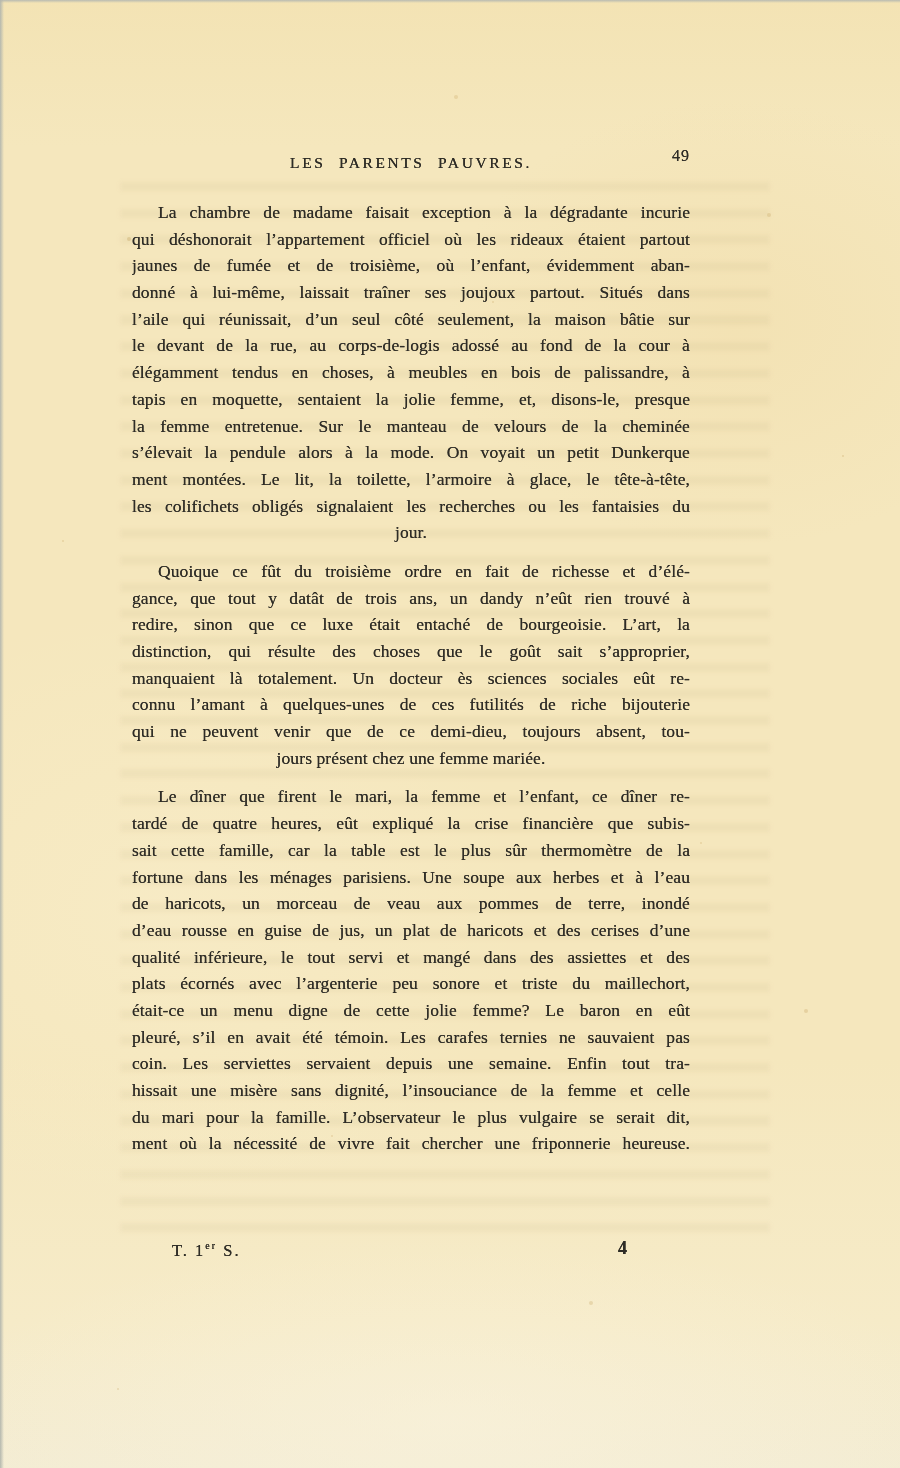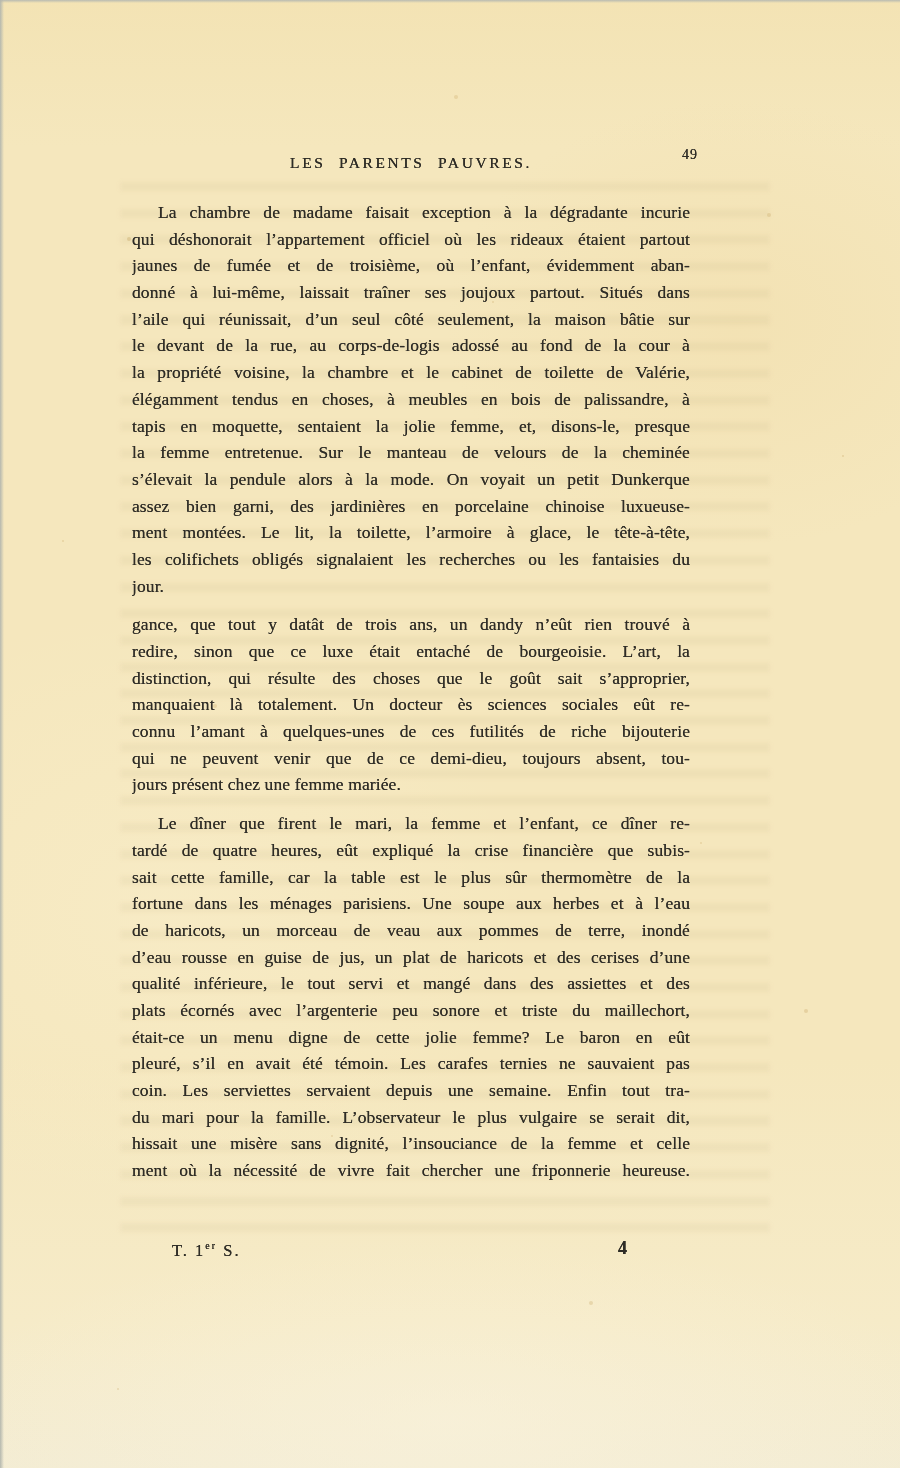--- a/index.html
+++ b/index.html
@@ -53,37 +53,37 @@
   }
   .textblock { position: absolute; left: 120px; top: 150px; width: 582px; }
   .headerrow { position: relative; height: 37px; }
   .running-title {
     position: absolute; left: 0; right: 0; top: 4px;
     text-align: center;
     font-size: 15.5px; letter-spacing: 2.6px; word-spacing: 7px;
     text-shadow: 0 0 0.6px #2e2c26;
   }
   .page-number {
-    position: absolute; right: 4px; top: -3px;
-    font-size: 14px; letter-spacing: 1px;
+    position: absolute; right: 12px; top: -3px;
+    font-size: 16px; letter-spacing: 1px;
     text-shadow: 0 0 0.6px #2e2c26;
   }
   .body-text { position: relative; }
   .para { margin: 12px; padding: 0; }
   .line {
     display: block;
     font-size: 17.5px;
     line-height: 26.7px; height: 26.7px;
     overflow: hidden;
     text-align: justify;
     letter-spacing: 0.1px;
     text-shadow: 0 0 0.5px rgba(46,44,38,0.85);
   }
   .line::after { content: ""; display: inline-block; width: 100%; height: 0; }
-  .line.noj { text-align: left; }
+  .line.noj { text-align: center; }
   .line.noj::after { content: none; }
   .line.first { text-indent: 26px; }
   .footerrow {
     position: absolute; left: 120px; top: 1238px; width: 582px; height: 30px;
     font-size: 16.5px;
     text-shadow: 0 0 0.6px #2e2c26;
   }
   .sig-left { position: absolute; left: 52px; top: 2px; letter-spacing: 2px; }
   .sig-left sup { font-size: 10px; margin-top: 24px; }
   .sig-right { position: absolute; left: 498px; top: 0; font-size: 18px; font-weight: bold; }
@@ -106,32 +106,31 @@
 
     <div class="body-text">
 
       <p class="para">
         <span class="line first">La chambre de madame faisait exception à la dégradante incurie</span>
         <span class="line">qui déshonorait l’appartement officiel où les rideaux étaient partout</span>
         <span class="line">jaunes de fumée et de troisième, où l’enfant, évidemment aban-</span>
         <span class="line">donné à lui-même, laissait traîner ses joujoux partout. Situés dans</span>
         <span class="line">l’aile qui réunissait, d’un seul côté seulement, la maison bâtie sur</span>
         <span class="line">le devant de la rue, au corps-de-logis adossé au fond de la cour à</span>
-        <span class="line">la propriété voisine, la chambre et le cabinet de toilette de Valérie,</span>
         <span class="line">élégamment tendus en choses, à meubles en bois de palissandre, à</span>
         <span class="line">tapis en moquette, sentaient la jolie femme, et, disons-le, presque</span>
         <span class="line">la femme entretenue. Sur le manteau de velours de la cheminée</span>
         <span class="line">s’élevait la pendule alors à la mode. On voyait un petit Dunkerque</span>
-        <span class="line">assez bien garni, des jardinières en porcelaine chinoise luxueuse-</span>
         <span class="line">ment montées. Le lit, la toilette, l’armoire à glace, le tête-à-tête,</span>
         <span class="line">les colifichets obligés signalaient les recherches ou les fantaisies du</span>
         <span class="line noj">jour.</span>
       </p>
 
       <p class="para">
+        <span class="line first">Quoique ce fût du troisième ordre en fait de richesse et d’élé-</span>
         <span class="line">gance, que tout y datât de trois ans, un dandy n’eût rien trouvé à</span>
         <span class="line">redire, sinon que ce luxe était entaché de bourgeoisie. L’art, la</span>
         <span class="line">distinction, qui résulte des choses que le goût sait s’approprier,</span>
         <span class="line">manquaient là totalement. Un docteur ès sciences sociales eût re-</span>
         <span class="line">connu l’amant à quelques-unes de ces futilités de riche bijouterie</span>
         <span class="line">qui ne peuvent venir que de ce demi-dieu, toujours absent, tou-</span>
         <span class="line noj">jours présent chez une femme mariée.</span>
       </p>
 
       <p class="para">
@@ -139,22 +138,22 @@
         <span class="line">tardé de quatre heures, eût expliqué la crise financière que subis-</span>
         <span class="line">sait cette famille, car la table est le plus sûr thermomètre de la</span>
         <span class="line">fortune dans les ménages parisiens. Une soupe aux herbes et à l’eau</span>
         <span class="line">de haricots, un morceau de veau aux pommes de terre, inondé</span>
         <span class="line">d’eau rousse en guise de jus, un plat de haricots et des cerises d’une</span>
         <span class="line">qualité inférieure, le tout servi et mangé dans des assiettes et des</span>
         <span class="line">plats écornés avec l’argenterie peu sonore et triste du maillechort,</span>
         <span class="line">était-ce un menu digne de cette jolie femme? Le baron en eût</span>
         <span class="line">pleuré, s’il en avait été témoin. Les carafes ternies ne sauvaient pas</span>
         <span class="line">coin. Les serviettes servaient depuis une semaine. Enfin tout tra-</span>
+        <span class="line">hissait une misère sans dignité, l’insouciance de la femme et celle</span>
         <span class="line">du mari pour la famille. L’observateur le plus vulgaire se serait dit,</span>
-        <span class="line">hissait une misère sans dignité, l’insouciance de la femme et celle</span>
         <span class="line">ment où la nécessité de vivre fait chercher une friponnerie heureuse.</span>
       </p>
 
     </div>
   </div>
 
   <div class="footerrow">
     <div class="sig-left"><span>T. 1</span><sup>er</sup><span> S.</span></div>
     <div class="sig-right">4</div>
   </div>

